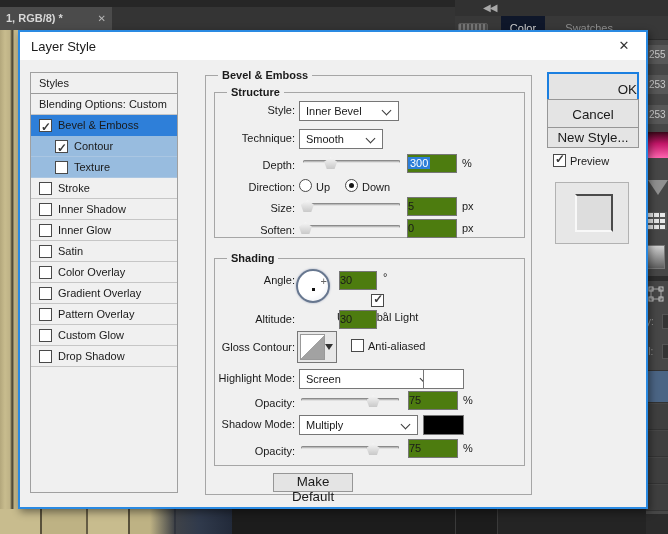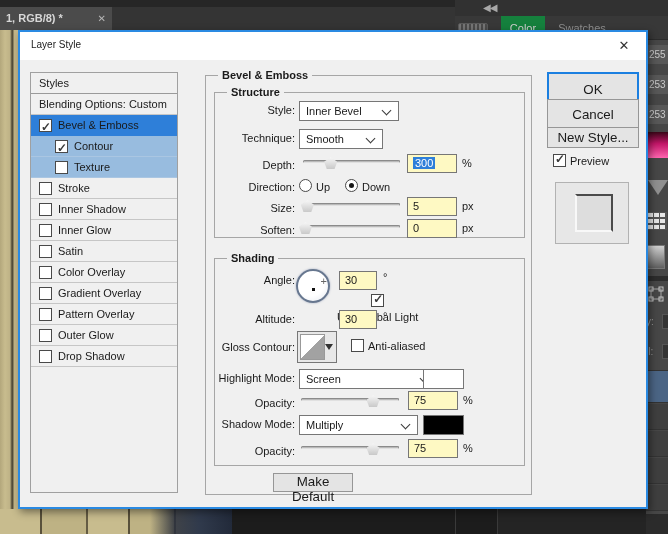--- a/index.html
+++ b/index.html
@@ -13,22 +13,22 @@
   .doc-tab { left:0; top:7px; width:112px; height:23px; background:#4b4b4b; color:#d8d8d8; font-weight:bold; line-height:23px; padding-left:6px; }
   .doc-tab-close { position:absolute; right:6px; top:0; color:#b5b5b5; font-size:10px; font-weight:normal; cursor:default; }
 
   .right-panel { left:455px; top:0; width:213px; height:534px; background:#3d3d3d; }
   .rp-top { left:0; top:0; width:213px; height:16px; background:#313131; }
   .rp-collapse { position:absolute; left:28px; top:2px; color:#a8a8a8; font-size:10px; letter-spacing:-1px; }
   .rp-tabs { left:0; top:16px; width:213px; height:24px; background:#383838; border-bottom:1px solid #2c2c2c; }
   .rp-grip { position:absolute; left:3px; top:7px; width:30px; height:11px; border:1px solid #5a5a5a; border-radius:2px;
     background:repeating-linear-gradient(90deg,#757575 0 2px,#4a4a4a 2px 4px); }
   .rp-tab { position:absolute; top:0; height:24px; line-height:24px; text-align:center; }
-  .rp-tab.active { left:46px; width:44px; background:#15803d; color:#cfcfcf; }
-  .rp-tab.inactive { left:96px; width:62px; color:#8f8f8f; }
+  .rp-tab.active { left:46px; width:44px; background:#0f172a; color:#cfcfcf; }
+  .rp-tab.inactive { left:96px; width:62px; color:#8f8f8f;text-align:right; }
 
   
   .rp-strip { left:646px; top:40px; width:22px; height:494px; background:#474747; overflow:hidden; }
   .rp-val { position:relative; width:30px; height:19px; margin:0 0 11px 0; background:#585858; color:#c9c9c9; font-size:10px; line-height:19px; padding-left:3px; }
   .rp-vals { position:absolute; left:0; top:5px; }
   .rp-ramp { position:absolute; left:0; top:92px; width:22px; height:26px; background:linear-gradient(180deg,#3a0718 0%,#c21668 45%,#ff66b0 100%); }
   .rp-tri { position:absolute; left:2px; top:140px; width:0; height:0; border-left:10px solid transparent; border-right:10px solid transparent; border-top:15px solid #909090; }
   .rp-grid { position:absolute; left:1px; top:172px; }
   .rp-grad { position:absolute; left:1px; top:205px; width:18px; height:24px; border:1px solid #777; background:linear-gradient(180deg,#d0d0d0,#5f5f5f); }
   .rp-div { position:absolute; left:0; top:236px; width:22px; height:5px; background:#2d2d2d; }
@@ -47,40 +47,40 @@
   .wood-dark { position:absolute; left:150px; top:0; width:82px; height:25px;
     background:linear-gradient(90deg,rgba(40,46,60,0) 0%,rgba(40,46,60,.85) 30%,#303a4c 60%,#222a3a 100%); }
   .canvas-bottom { left:232px; top:509px; width:414px; height:25px; background:#1c1c1c; }
   .cb-line1 { position:absolute; left:223px; top:0; width:1px; height:25px; background:#3a3a3a; }
   .cb-line2 { position:absolute; left:265px; top:0; width:1px; height:25px; background:#3a3a3a; }
   .cb-zone  { position:absolute; left:266px; top:0; width:148px; height:25px; background:#242424; }
 
   
   .dialog { left:18px; top:30px; width:630px; height:479px; background:#f0f0f0; border:2px solid #2a8ae2; box-shadow:2px 3px 8px rgba(0,0,0,.45); z-index:10; }
   .dlg-title { position:absolute; left:0; top:0; width:100%; height:28px; background:#fff; }
-  .dlg-title-text { position:absolute; left:11px; top:7px; font-size:10px; color:#1b1b1b; }
+  .dlg-title-text { position:absolute; left:11px; top:7px; font-size:13px; color:#1b1b1b; }
   .dlg-close { position:absolute; right:10px; top:4px; width:24px; height:20px; text-align:center; line-height:20px; font-size:13px; color:#333; }
 
   
   .sidebar { position:absolute; left:10px; top:40px; width:148px; height:421px; background:#f0f0f0; border:1px solid #a0a0a0; overflow:hidden; }
   .sb-row { position:relative; height:21px; line-height:21px; border-bottom:1px solid #c6c6c6; padding-left:8px; display:flex; align-items:center; gap:6px; }
   .sb-row.header { border-bottom:1px solid #9a9a9a; }
   .sb-row.selected { background:#2e7fd9; border-bottom:none; }
   .sb-row.sub { background:#98bcdf; border-bottom:1px solid #aac6e2; }
   .sb-row.indent { padding-left:24px; }
   .sb-label { white-space:nowrap; }
 
   
   .cb { position:relative; width:13px; height:13px; background:#fff; border:1px solid #494949; flex:none; }
   .cb.checked:after { content:"\2713"; position:absolute; left:1px; top:-3px; font-size:12px; font-weight:bold; color:#3a3a3a; }
   .radio { position:absolute; width:13px; height:13px; border:1px solid #494949; border-radius:50%; background:#fff; }
   .radio.checked:after { content:""; position:absolute; left:3px; top:3px; width:5px; height:5px; border-radius:50%; background:#161616; }
   .dd { position:absolute; height:20px; background:#fff; border:1px solid #767676; line-height:18px; padding-left:6px; }
   .dd:after { content:""; position:absolute; right:8px; top:5px; width:6px; height:6px; border-right:1.4px solid #3a3a3a; border-bottom:1.4px solid #3a3a3a; transform:rotate(45deg); }
-  .field { position:absolute; height:19px; background:#fef9c3; border:1px solid #767676; line-height:17px; padding-left:5px; }
+  .field { position:absolute; height:19px; background:#4d7c0f; border:1px solid #767676; line-height:17px; }
   .field .sel { background:#2e7fd9; color:#fff; padding:0 2px; }
   .unit { position:absolute; }
   .lbl { position:absolute; text-align:right; }
   .slider { position:absolute; height:14px; }
   .slider .track { position:absolute; left:0; right:0; top:5px; height:3px; border-radius:2px; background:linear-gradient(#9d9d9d,#d6d6d6); border:1px solid #8b8b8b; border-bottom-color:#e0e0e0; }
   .slider .thumb { position:absolute; top:2px; width:13px; height:12px; margin-left:-6px; background:linear-gradient(#f7f7f7,#c9c9c9); clip-path:polygon(50% 0,100% 40%,80% 100%,20% 100%,0 40%); filter:drop-shadow(0 0 1px #555); }
   .btn { position:absolute; background:#e4e4e4; border:1px solid #969696; text-align:center; color:#1a1a1a; }
   .btn.focus { border:2px solid #1b7fe0; }
 
   
@@ -229,21 +229,21 @@
         <div class="sb-row">
           <span class="cb"></span>
           <span class="sb-label">Gradient Overlay</span>
         </div>
         <div class="sb-row">
           <span class="cb"></span>
           <span class="sb-label">Pattern Overlay</span>
         </div>
         <div class="sb-row">
           <span class="cb"></span>
-          <span class="sb-label">Outer Glow</span>
+          <span class="sb-label">Custom Glow</span>
         </div>
         <div class="sb-row">
           <span class="cb"></span>
           <span class="sb-label">Drop Shadow</span>
         </div>
       </div>
     </div>
 
   <div class="group" style="left:185px; top:43px; width:327px; height:420px;">
     <span class="legend">Bevel &amp; Emboss</span>
@@ -339,21 +339,21 @@
         <div class="track"></div>
           <div class="thumb" style="left: 73%;"></div>
       </div>
       <div class="field" style="left:193px; top:180px; width:50px;"><span>75</span></div>
       <span class="unit" style="left:248px; top:183px;">%</span>
     </div>
 
     <button class="btn" style="left:67px; top:397px; width:80px; height:19px;">Make Default</button>
   </div>
 
-  <button class="btn focus" style="left:527px; top:40px; width:92px; height:35px;">OK</button>
+  <button class="btn focus" style="left:527px; top:40px; width:92px; height:35px;text-align:right;">OK</button>
   <button class="btn" style="left:527px; top:67px; width:92px; height:31px;">Cancel</button>
   <button class="btn" style="left:527px; top:95px; width:92px; height:21px;">New Style...</button>
   <div class="cbx-row" style="left:533px; top:122px;">
     <span class="cb checked"></span>
     <span>Preview</span>
   </div>
   <div class="pv-box">
     <span class="pv-square"></span>
   </div>
 </div>

